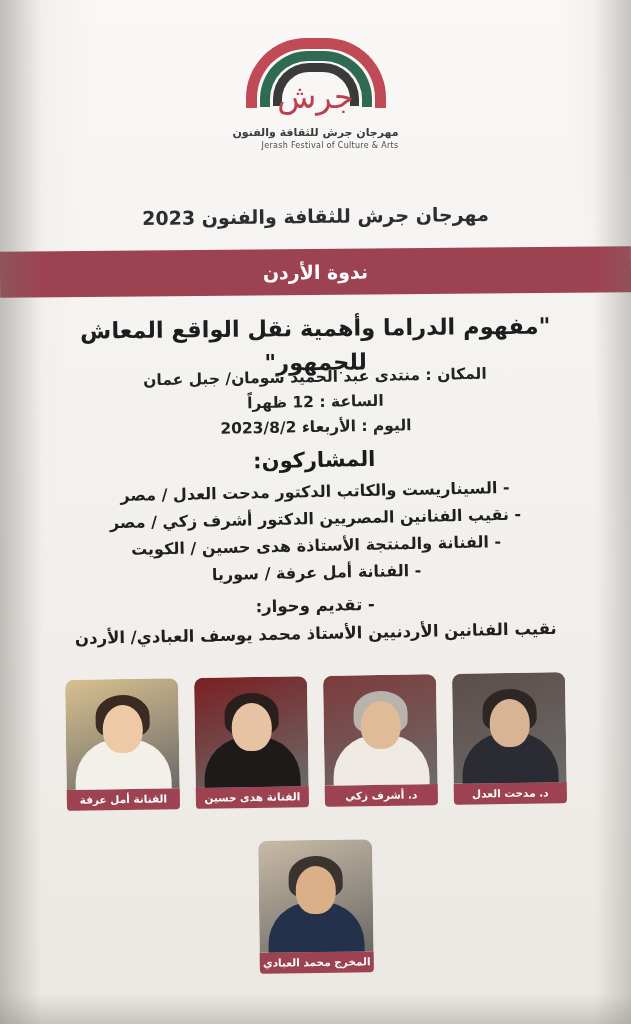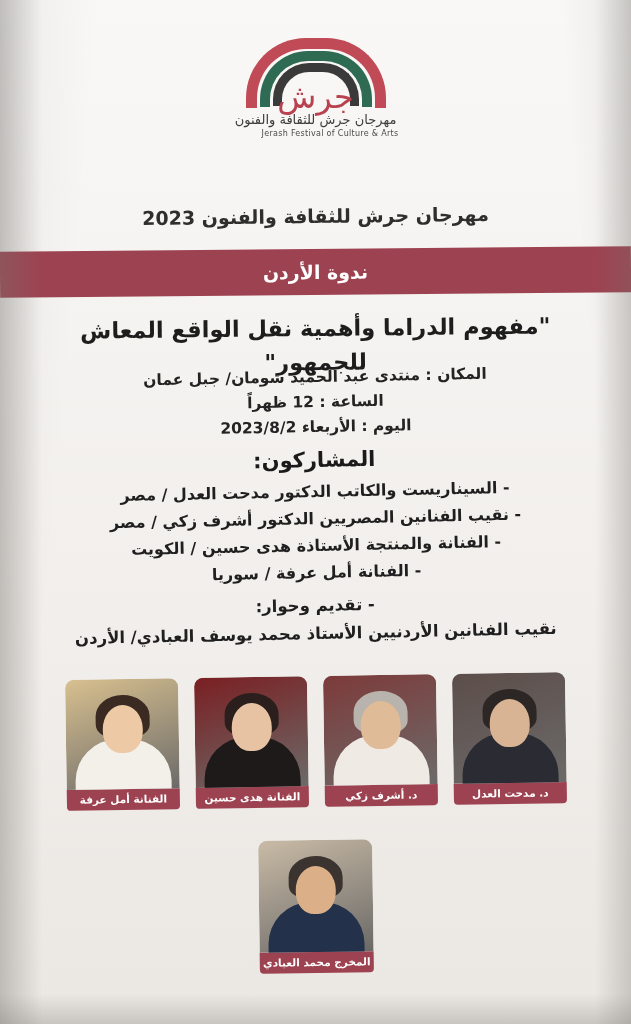--- a/index.html
+++ b/index.html
@@ -65,24 +65,24 @@
     position: absolute;
     bottom: -4px;
     left: 50%;
     transform: translateX(-50%);
     color: #b8424f;
     font-size: 32px;
     font-weight: normal;
     letter-spacing: -1px;
   }
   .logo-ar {
-    margin-top: 0;
-    font-size: 13px;
+    margin-top: 14px;
+    font-size: 11px;
     color: #3b3b3b;
-    font-weight: normal;
+    font-weight: bold;
     letter-spacing: .2px;
   }
   .logo-en {
     margin-top: 2px;
     font-size: 8px;
     color: #4a4a4a;
     letter-spacing: .3px;
     direction: ltr;
     margin-left: 29px;
   }

